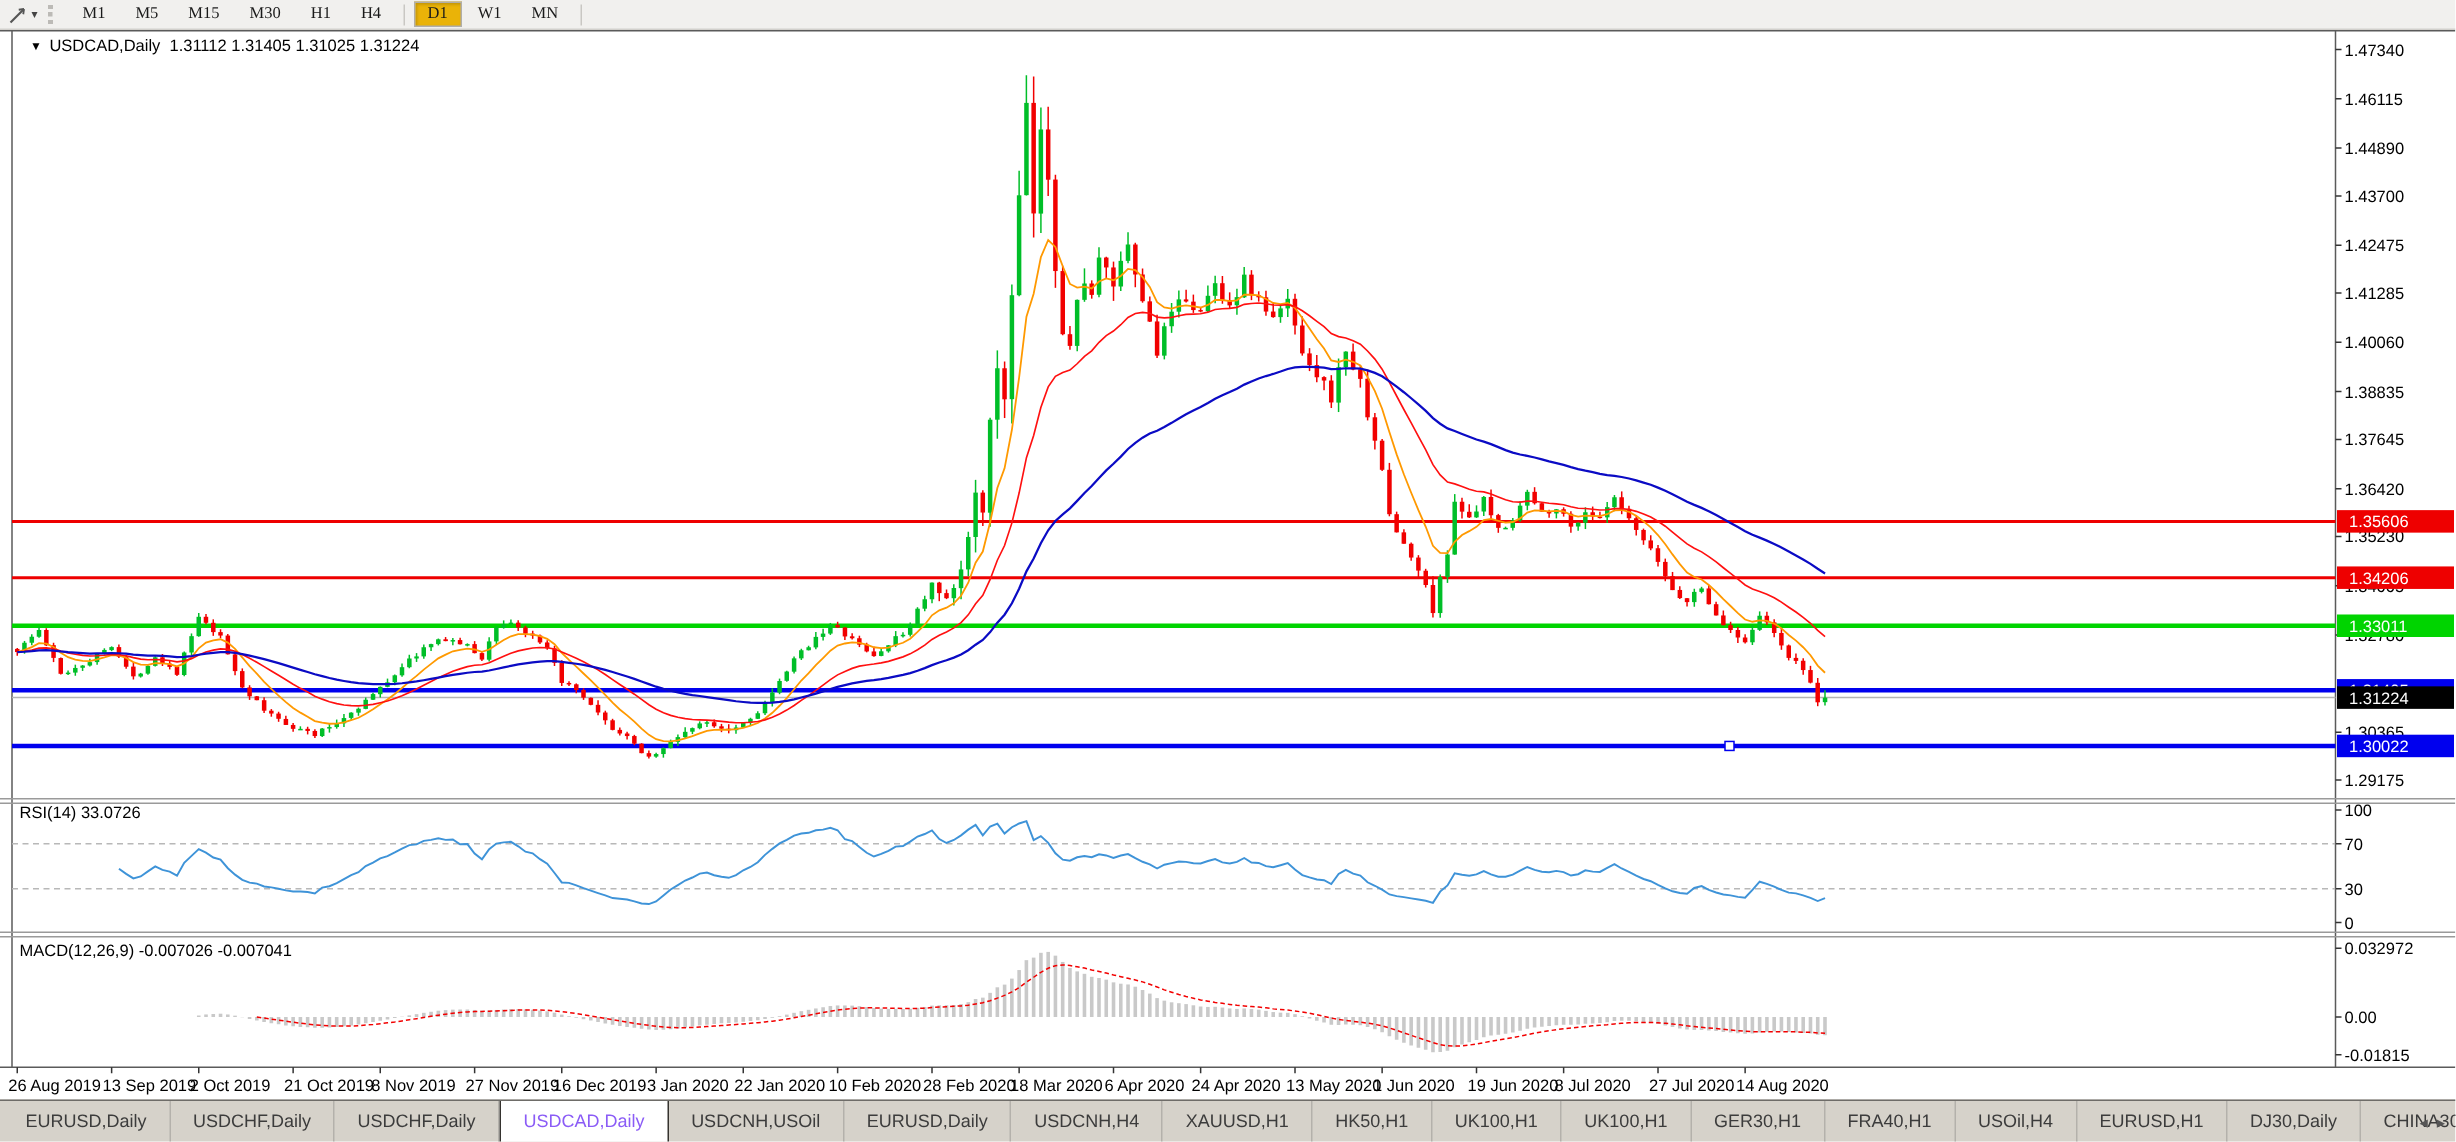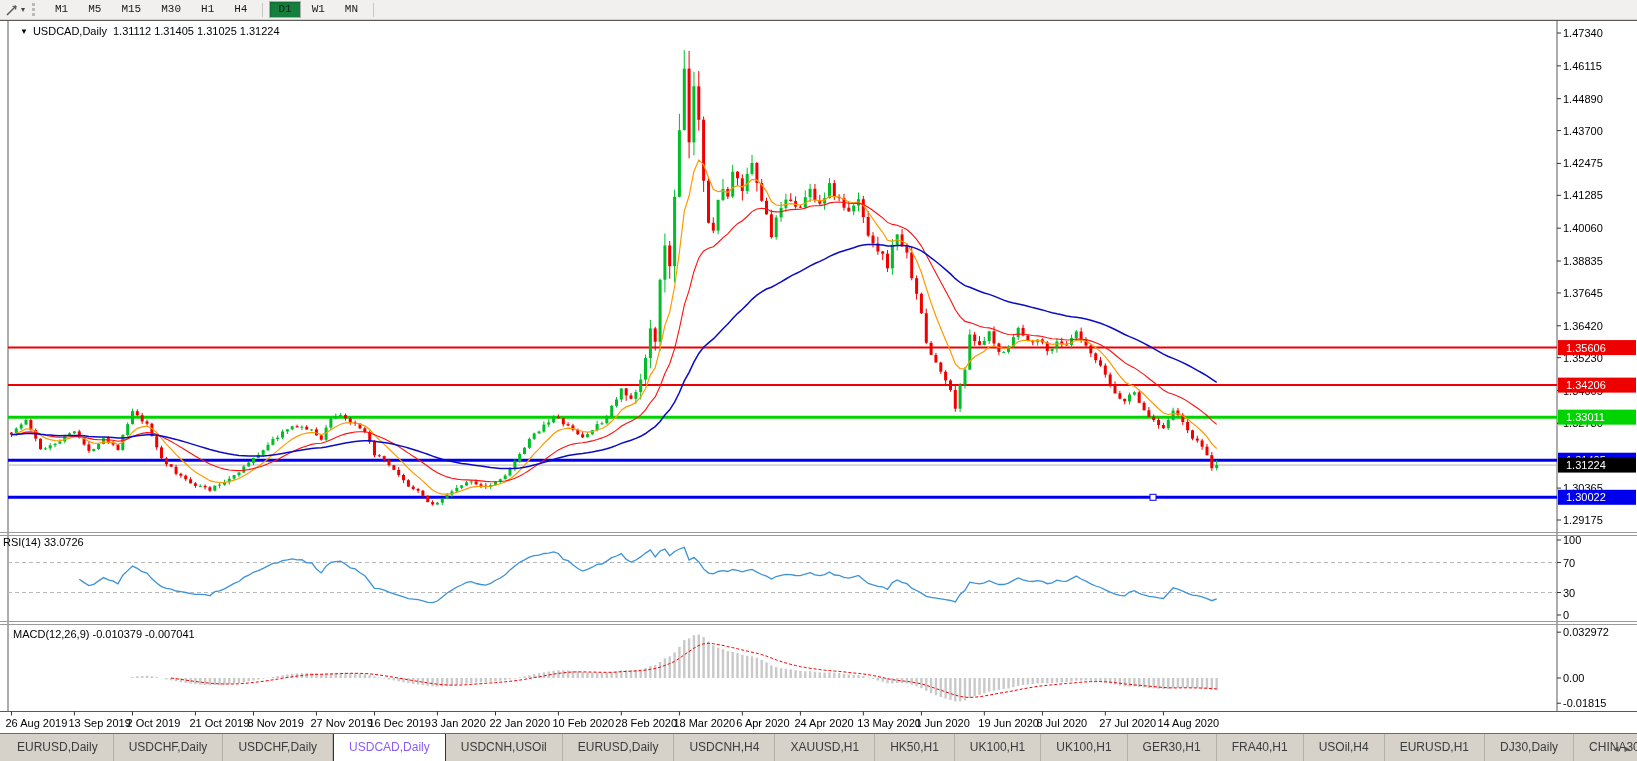--- a/index.html
+++ b/index.html
@@ -2,29 +2,29 @@
 <html><head>
 <meta charset="utf-8">
 <style>
   html,body{margin:0;padding:0;background:#fff;width:1637px;height:761px;overflow:hidden;
     font-family:"Liberation Sans",sans-serif;-webkit-font-smoothing:antialiased}
   #toolbar{height:20px;background:#f1f0ee;border-bottom:1px solid #d2d0cc;display:flex;
     align-items:center;padding:0 3px;box-sizing:border-box}
   .tool-icon{width:18px;height:16px;display:flex;align-items:center;justify-content:center}
   .caret{font-size:8px;color:#444;margin:0 2px 0 0;line-height:16px}
   .grip{width:3px;height:13px;border-left:3px dotted #bcbab6;margin:0 7px 0 5px}
-  .tf-btn{font-family:Liberation Mono, monospace;font-size:11px;color:#1a1a1a;background:transparent;
+  .tf-btn{font-family:Liberation Serif, serif;font-size:11px;color:#1a1a1a;background:transparent;
     border:1px solid transparent;padding:1px 8px;margin:18px 1px;line-height:13px;cursor:default}
-  .tf-btn.active{background:#15803d;border:1px solid #b0aeaa;box-shadow:inset 1px 1px 2px rgba(0,0,0,.18)}
+  .tf-btn.active{background:#eab308;border:1px solid #b0aeaa;box-shadow:inset 1px 1px 2px rgba(0,0,0,.18)}
   .vsep{width:1px;height:14px;background:#c9c7c3;margin:0 5px}
   #chart-window{position:relative;width:1637px;height:713px;background:#fff}
   #chart-svg{position:absolute;left:0;top:0}
   .pane-title{position:absolute;font-size:11px;color:#000;white-space:pre;z-index:5}
   #main-title{left:20px;top:5px}
-  #rsi-title{left:3px;top:516px}
+  #rsi-title{left:13px;top:516px}
   #macd-title{left:13px;top:608px}
   .tri{display:inline-block;font-size:8px;color:#000;margin-right:5px;vertical-align:1px}
   #tabbar{height:44px;background:#d6d2ca;border-top:1px solid #6e6c68;display:flex;
     align-items:stretch;box-sizing:border-box;position:relative;padding-left:2px}
   .tab{font-size:12px;color:#3c3c3c;padding:0 15px;line-height:26px;white-space:nowrap;
     border-right:1px solid #b4b1ab;cursor:default}
   .tab.active{background:#fff;color:#8b5cf6;font-weight:normal;border:1px solid #35332f;border-top:none;
     border-bottom:none;margin-right:0}
   #tab-arrows{position:absolute;right:3px;top:0;height:28px;display:flex;align-items:center;gap:6px;
     padding:0 4px;font-size:11px;color:#555}
@@ -903,21 +903,21 @@
       <text x="978.3399999999999" y="727" font-size="11" fill="#000" font-family="Liberation Sans, sans-serif">19 Jun 2020</text>
       <line x1="1042.42" y1="711.5" x2="1042.42" y2="715.5" stroke="#333"></line>
       <text x="1036.42" y="727" font-size="11" fill="#000" font-family="Liberation Sans, sans-serif">8 Jul 2020</text>
       <line x1="1105.34" y1="711.5" x2="1105.34" y2="715.5" stroke="#333"></line>
       <text x="1099.34" y="727" font-size="11" fill="#000" font-family="Liberation Sans, sans-serif">27 Jul 2020</text>
       <line x1="1163.42" y1="711.5" x2="1163.42" y2="715.5" stroke="#333"></line>
       <text x="1157.42" y="727" font-size="11" fill="#000" font-family="Liberation Sans, sans-serif">14 Aug 2020</text>
     </svg>
   <div class="pane-title" id="main-title"><span class="tri">▼</span><span>USDCAD,Daily  1.31112 1.31405 1.31025 1.31224</span></div>
   <div class="pane-title" id="rsi-title">RSI(14) 33.0726</div>
-  <div class="pane-title" id="macd-title">MACD(12,26,9) -0.010379 -0.007041</div>
+  <div class="pane-title" id="macd-title">MACD(12,26,9) -0.007026 -0.007041</div>
 </div>
 
 <div id="tabbar">
   <div id="tabs" style="display:flex">
       <div class="tab">EURUSD,Daily</div>
       <div class="tab">USDCHF,Daily</div>
       <div class="tab">USDCHF,Daily</div>
       <div class="tab active">USDCAD,Daily</div>
       <div class="tab">USDCNH,USOil</div>
       <div class="tab">EURUSD,Daily</div>

